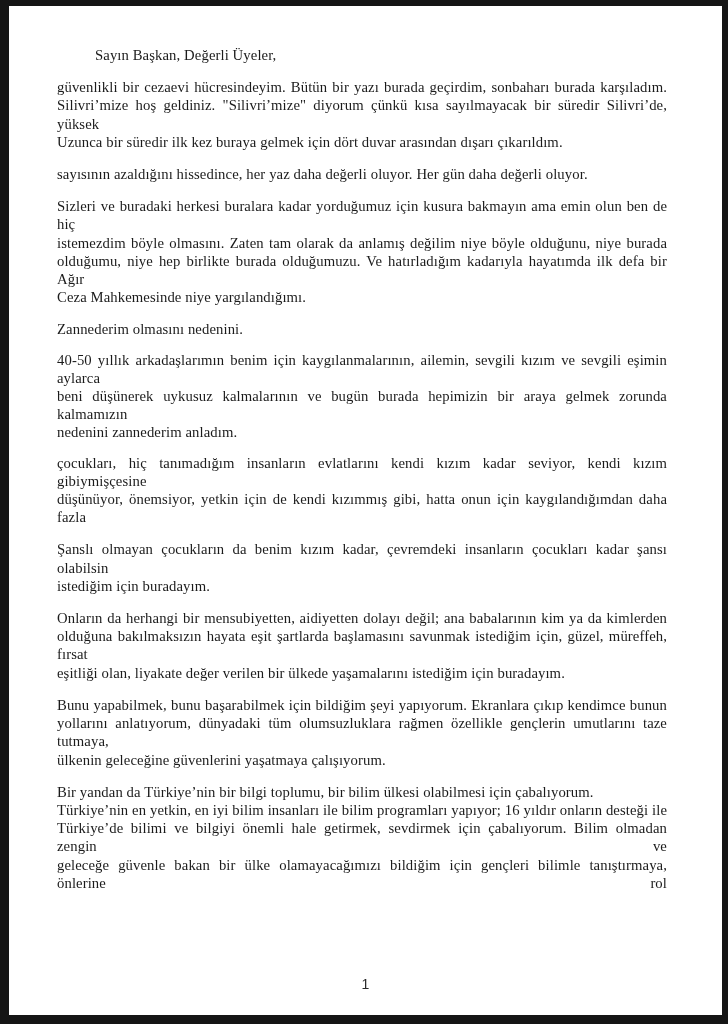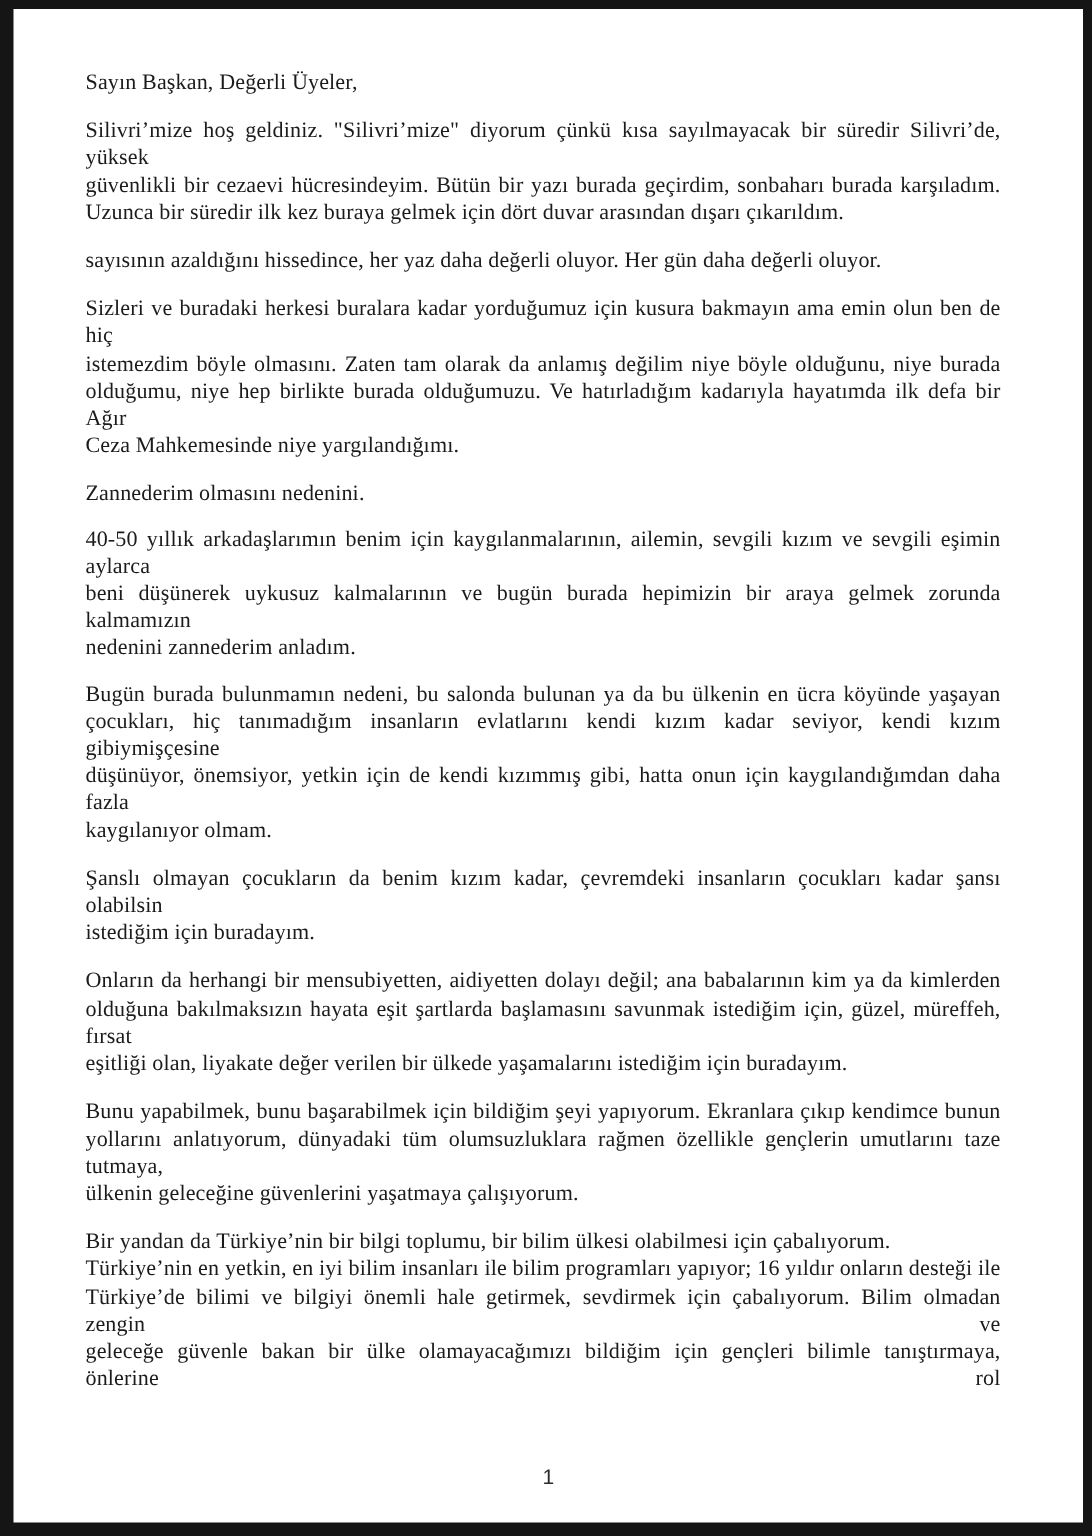--- a/index.html
+++ b/index.html
@@ -32,21 +32,21 @@
     top: 40px;
     width: 610px;
     color: #1b1b1b;
     font-size: 14.7px;
     line-height: 18.2px;
     letter-spacing: 0.1px;
   }
   .para {
     margin: 14px 0 0 0;
   }
-  .para.first { margin-top: 0; }
+  .para.first { margin-top: 0; margin-left: 38px; }
   .para.gap-large { margin-top: 12px; }
   .para.gap-none { margin-top: 0; }
   .line {
     text-align: justify;
     text-align-last: justify;
     white-space: normal;
   }
   .line.last {
     text-align-last: left;
   }
@@ -63,46 +63,44 @@
 </style>
 </head>
 <body>
 
 <div class="page">
   <div class="page-body">
       <div class="para first">
         <div class="line last">Sayın Başkan, Değerli Üyeler,</div>
       </div>
       <div class="para">
+        <div class="line">güvenlikli bir cezaevi hücresindeyim. Bütün bir yazı burada geçirdim, sonbaharı burada karşıladım.</div>
         <div class="line">Silivri’mize hoş geldiniz. "Silivri’mize" diyorum çünkü kısa sayılmayacak bir süredir Silivri’de, yüksek</div>
-        <div class="line">güvenlikli bir cezaevi hücresindeyim. Bütün bir yazı burada geçirdim, sonbaharı burada karşıladım.</div>
         <div class="line last">Uzunca bir süredir ilk kez buraya gelmek için dört duvar arasından dışarı çıkarıldım.</div>
       </div>
       <div class="para">
         <div class="line last">sayısının azaldığını hissedince, her yaz daha değerli oluyor. Her gün daha değerli oluyor.</div>
       </div>
       <div class="para">
         <div class="line">Sizleri ve buradaki herkesi buralara kadar yorduğumuz için kusura bakmayın ama emin olun ben de hiç</div>
         <div class="line">istemezdim böyle olmasını. Zaten tam olarak da anlamış değilim niye böyle olduğunu, niye burada</div>
         <div class="line">olduğumu, niye hep birlikte burada olduğumuzu. Ve hatırladığım kadarıyla hayatımda ilk defa bir Ağır</div>
         <div class="line last">Ceza Mahkemesinde niye yargılandığımı.</div>
       </div>
       <div class="para">
         <div class="line last">Zannederim olmasını nedenini.</div>
       </div>
       <div class="para gap-large">
         <div class="line">40-50 yıllık arkadaşlarımın benim için kaygılanmalarının, ailemin, sevgili kızım ve sevgili eşimin aylarca</div>
         <div class="line">beni düşünerek uykusuz kalmalarının ve bugün burada hepimizin bir araya gelmek zorunda kalmamızın</div>
         <div class="line last">nedenini zannederim anladım.</div>
       </div>
       <div class="para gap-large">
-        <div class="line">Bugün burada bulunmamın nedeni, bu salonda bulunan ya da bu ülkenin en ücra köyünde yaşayan</div>
         <div class="line">çocukları, hiç tanımadığım insanların evlatlarını kendi kızım kadar seviyor, kendi kızım gibiymişçesine</div>
         <div class="line">düşünüyor, önemsiyor, yetkin için de kendi kızımmış gibi, hatta onun için kaygılandığımdan daha fazla</div>
-        <div class="line last">kaygılanıyor olmam.</div>
       </div>
       <div class="para">
         <div class="line">Şanslı olmayan çocukların da benim kızım kadar, çevremdeki insanların çocukları kadar şansı olabilsin</div>
         <div class="line last">istediğim için buradayım.</div>
       </div>
       <div class="para">
         <div class="line">Onların da herhangi bir mensubiyetten, aidiyetten dolayı değil; ana babalarının kim ya da kimlerden</div>
         <div class="line">olduğuna bakılmaksızın hayata eşit şartlarda başlamasını savunmak istediğim için, güzel, müreffeh, fırsat</div>
         <div class="line last">eşitliği olan, liyakate değer verilen bir ülkede yaşamalarını istediğim için buradayım.</div>
       </div>

